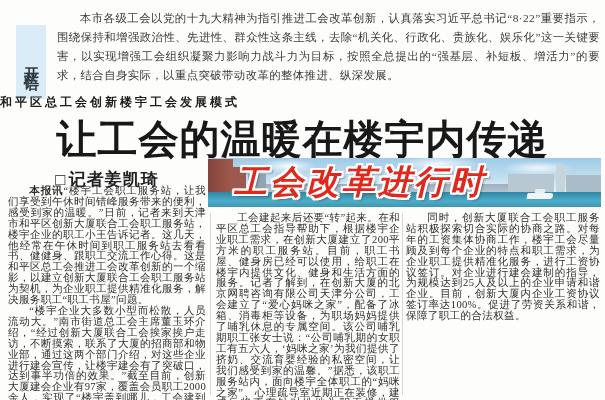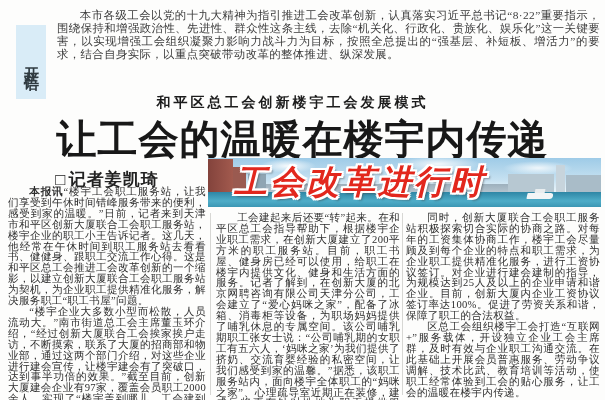--- a/index.html
+++ b/index.html
@@ -6,27 +6,27 @@
   .page{position:relative;width:605px;height:400px;background:#fdfdfc;overflow:hidden;
         font-family:"Liberation Serif","DejaVu Serif",serif;color:#2b2b2b;}
 
   
   .opener{position:absolute;left:16px;top:25px;width:30px;height:74px;background:#d9ecf7;
           display:flex;align-items:center;justify-content:center;}
   .opener span{writing-mode:vertical-rl;text-orientation:upright;font-family:"Liberation Sans","DejaVu Sans",sans-serif;
           font-weight:bold;font-size:15px;letter-spacing:4px;color:#2f3a40;}
 
   
-  .intro{position:absolute;left:57px;top:9px;width:543px;font-size:11.4px;line-height:13px;
+  .intro{position:absolute;left:57px;top:9px;width:543px;font-size:11.4px;line-height:19px;
          text-align:justify;color:#3a3a3a;}
   .intro p{margin:0;text-indent:2em;letter-spacing:0.4px;}
 
   
-  .kicker{position:absolute;left:0;top:94px;width:585px;text-align:center;
-          font-family:"Liberation Sans","DejaVu Sans",sans-serif;font-size:14px;font-weight:600;
+  .kicker{position:absolute;left:0;top:94px;width:585px;text-align:left;
+          font-family:"Liberation Sans","DejaVu Sans",sans-serif;font-size:12px;font-weight:600;
           letter-spacing:3px;color:#1c1c1c;}
   .mainhead{position:absolute;left:0;top:112px;width:605px;text-align:center;
           font-family:"Liberation Sans","DejaVu Sans",sans-serif;font-size:40px;font-weight:900;
           letter-spacing:1px;color:#181818;white-space:nowrap;}
 
   
   .byline{position:absolute;left:8px;top:168px;width:198px;text-align:center;font-size:17px;
           font-weight:bold;color:#222;letter-spacing:1px;}
   .byline .sq{font-weight:normal;margin-right:2px;}
 
@@ -54,21 +54,21 @@
   .overlay{position:absolute;left:26px;top:2px;font-family:"Liberation Sans","DejaVu Sans",sans-serif;
       font-size:33px;font-weight:900;font-style:italic;letter-spacing:3px;color:#e2271d;white-space:nowrap;
       text-shadow:-2px 0 #fff,2px 0 #fff,0 -2px #fff,0 2px #fff,-2px -2px #fff,2px 2px #fff,-2px 2px #fff,2px -2px #fff,3px 3px 2px rgba(60,60,60,.45);}
 
   
   .col{position:absolute;font-size:10.6px;line-height:10.9px;text-align:justify;color:#2e2e2e;letter-spacing:0.3px;}
   .col p{margin:0;text-indent:2em;}
   .col1{left:8px;top:186px;width:198px;}
   .col2{left:216px;top:213px;width:184px;}
   .col3{left:406px;top:213px;width:194px;}
-  .lead{font-weight:bold;font-family:Liberation Sans, sans-serif;}
+  .lead{font-weight:bold;font-family:Liberation Mono, monospace;}
   .vrule{position:absolute;width:1px;background:#d7d7d4;top:213px;height:182px;}
   .vrule.r1{left:210px;}
   .vrule.r2{left:402px;}
 </style>
 </head>
 <body>
 
 <div class="page">
 
   <div class="opener">
@@ -107,16 +107,15 @@
     <p><span class="lead">本报讯</span><span>“楼宇工会职工服务站，让我们享受到午休时间错峰服务带来的便利，感受到家的温暖。”日前，记者来到天津市和平区创新大厦联合工会职工服务站，楼宇企业的职工小王告诉记者。这几天，他经常在午休时间到职工服务站去看看书、健健身、跟职工交流工作心得。这是和平区总工会推进工会改革创新的一个缩影，以建立创新大厦联合工会职工服务站为契机，为企业职工提供精准化服务，解决服务职工“职工书屋”问题。</span></p>
     <p>“楼宇企业大多数小型而松散，人员流动大。”南市街道总工会主席董玉环介绍，“经过创新大厦联合工会挨家挨户走访，不断摸索，联系了大厦的招商部和物业部，通过这两个部门介绍，对这些企业进行建会宣传，让楼宇建会有了突破口，达到事半功倍的效果。”截至目前，创新大厦建会企业有97家，覆盖会员职工2000余人，实现了“楼宇盖到哪儿，工会建到哪儿”。</p>
   </div>
 
   <div class="col col2">
     <p>工会建起来后还要“转”起来。在和平区总工会指导帮助下，根据楼宇企业职工需求，在创新大厦建立了200平方米的职工服务站。目前，职工书屋、健身房已经可以使用，给职工在楼宇内提供文化、健身和生活方面的服务。记者了解到，在创新大厦的北京网聘咨询有限公司天津分公司，工会建立了“爱心妈咪之家”，配备了冰箱、消毒柜等设备，为职场妈妈提供了哺乳休息的专属空间。该公司哺乳期职工张女士说：“公司哺乳期的女职工有五六人，‘妈咪之家’为我们提供了挤奶、交流育婴经验的私密空间，让我们感受到家的温馨。”据悉，该职工服务站内，面向楼宇全体职工的“妈咪之家”、心理疏导室近期正在装修，建成后将更有针对性地为职工提供服务。</p>
   </div>
 
   <div class="col col3">
     <p>同时，创新大厦联合工会职工服务站积极探索切合实际的协商之路。对每年的工资集体协商工作，楼宇工会尽量顾及到每个企业的特点和职工需求，为企业职工提供精准化服务，进行工资协议签订。对企业进行建会建制的指导，为规模达到25人及以上的企业申请和谐企业。目前，创新大厦内企业工资协议签订率达100%。促进了劳资关系和谐，保障了职工的合法权益。</p>
-    <p>区总工会组织楼宇工会打造“互联网+”服务载体，开设独立企业工会主席群，及时有效与企业职工沟通交流。在此基础上开展会员普惠服务、劳动争议调解、技术比武、教育培训等活动，使职工经常体验到工会的贴心服务，让工会的温暖在楼宇内传递。</p>
   </div>
 
 </div>
 
 </body></html>

